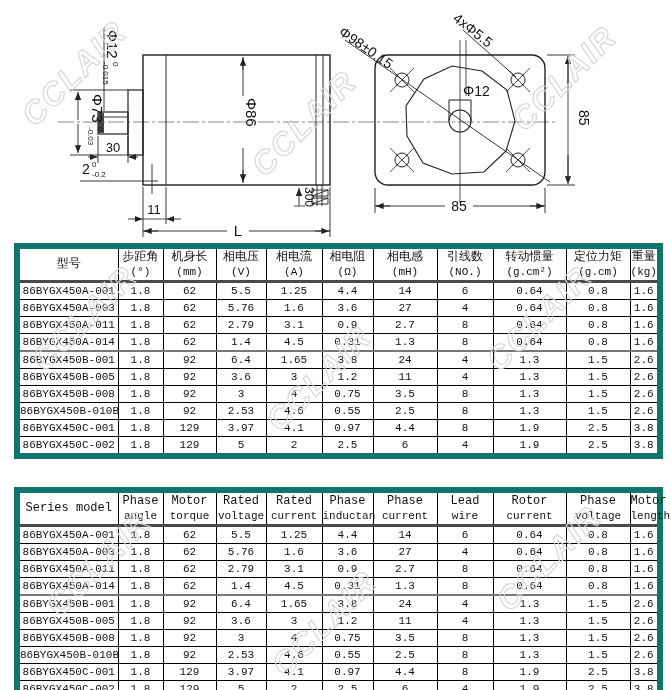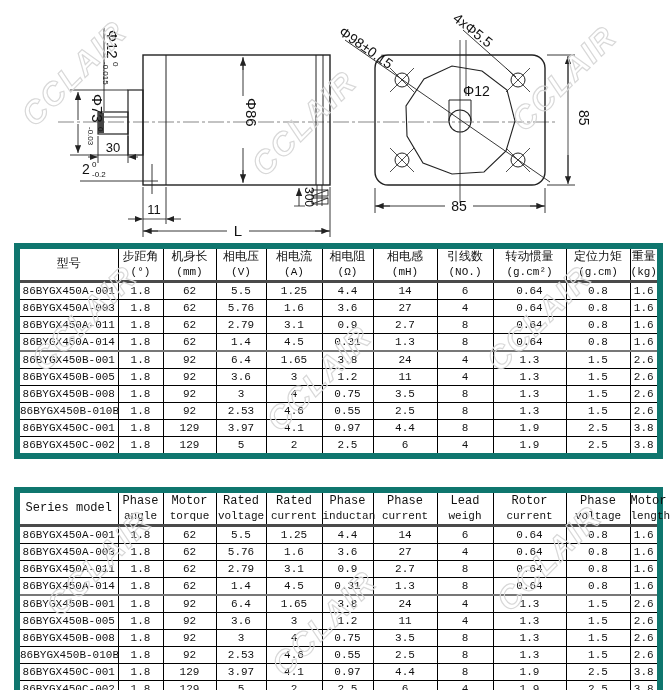--- a/index.html
+++ b/index.html
@@ -419,21 +419,21 @@
           <th>
             <div class="h1">Phase</div>
             <div class="h2">inductan</div>
           </th>
           <th>
             <div class="h1">Phase</div>
             <div class="h2">current</div>
           </th>
           <th>
             <div class="h1">Lead</div>
-            <div class="h2">weigh</div>
+            <div class="h2">wire</div>
           </th>
           <th>
             <div class="h1">Rotor</div>
             <div class="h2">current</div>
           </th>
           <th>
             <div class="h1">Phase</div>
             <div class="h2">voltage</div>
           </th>
           <th>

